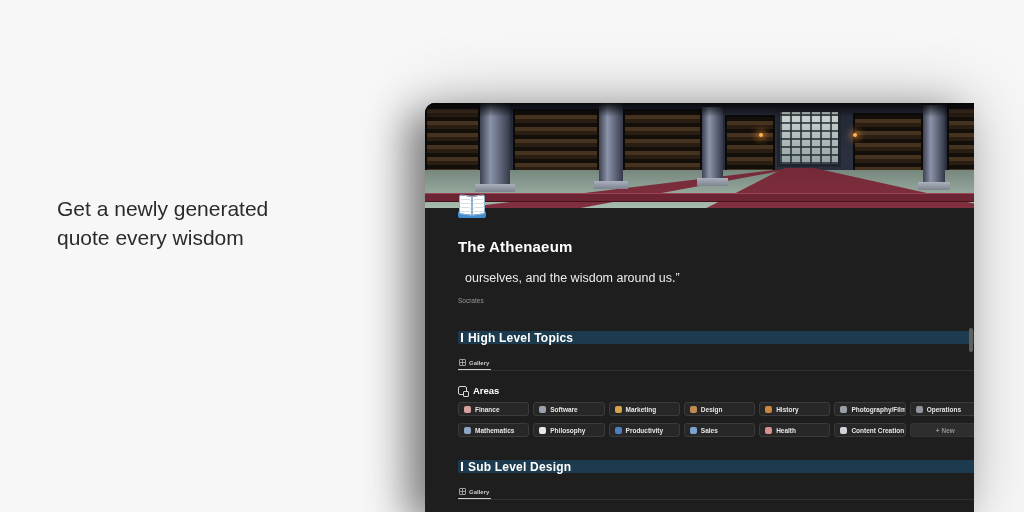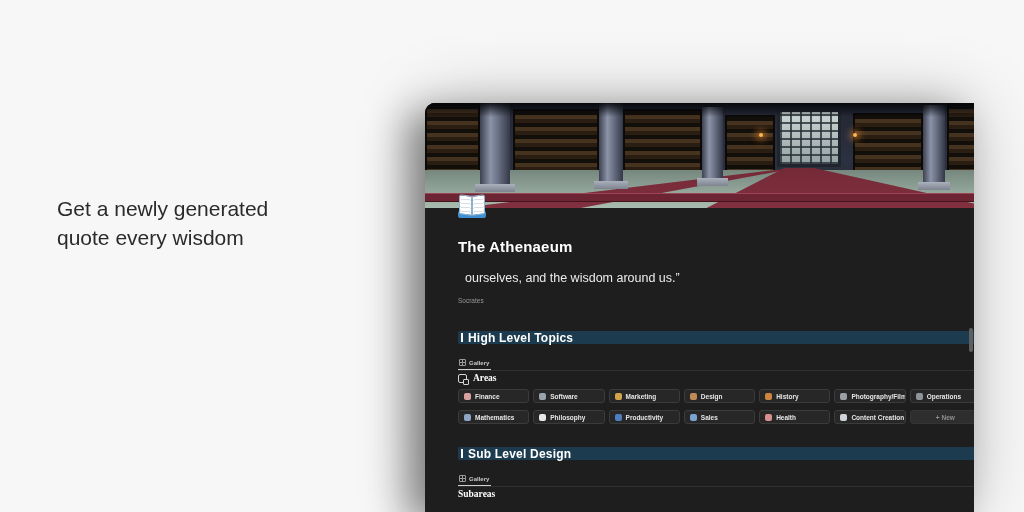--- a/index.html
+++ b/index.html
@@ -79,21 +79,21 @@
   .callout.second { margin-top:23px; }
 
   .tab-row { margin-top:8px; border-bottom:1px solid #303030; }
   .tab { display:inline-flex; align-items:center; gap:3px; padding:2px 2px 3px 1px;
          border-bottom:1.5px solid #cfcfcf; margin-bottom:-1px; }
   .grid-icon { width:7px; height:7px; border:1px solid #9b9b9b; border-radius:1px;
                background:linear-gradient(#9b9b9b,#9b9b9b) 50% 0/1px 100% no-repeat,
                           linear-gradient(#9b9b9b,#9b9b9b) 0 50%/100% 1px no-repeat; }
   .tab .t-lbl { font-size:6px; font-weight:bold; color:#c9c9c9; }
 
-  .db-title { margin-top:2px; display:flex; align-items:center; gap:6px;font-family:Liberation Serif, serif; }
+  .db-title { margin-top:14px; display:flex; align-items:center; gap:6px; }
   .db-icon { width:9px; height:9px; border:1.5px solid #d5d5d5; border-radius:2px; position:relative; }
   .db-icon::after { content:""; position:absolute; right:-3px; bottom:-3px; width:4px; height:4px;
                     background:#1e1e1e; border:1.5px solid #d5d5d5; border-radius:1px; }
   .db-title .d-lbl { font-size:9.5px; font-weight:bold; color:#ffffff; }
 
   .topics-grid { margin-top:6px; display:grid; grid-template-columns:repeat(7,1fr); gap:7px 4px; }
   .topic { display:flex; align-items:center; gap:4px; height:14px; background:#272727;
            border:1px solid #3b3b3b; border-radius:3px; padding:0 5px; overflow:hidden; }
   .topic .dot { width:7px; height:7px; border-radius:2px; flex:0 0 auto; }
   .topic .lbl { font-size:6.5px; font-weight:bold; color:#e6e6e6; white-space:nowrap; }

